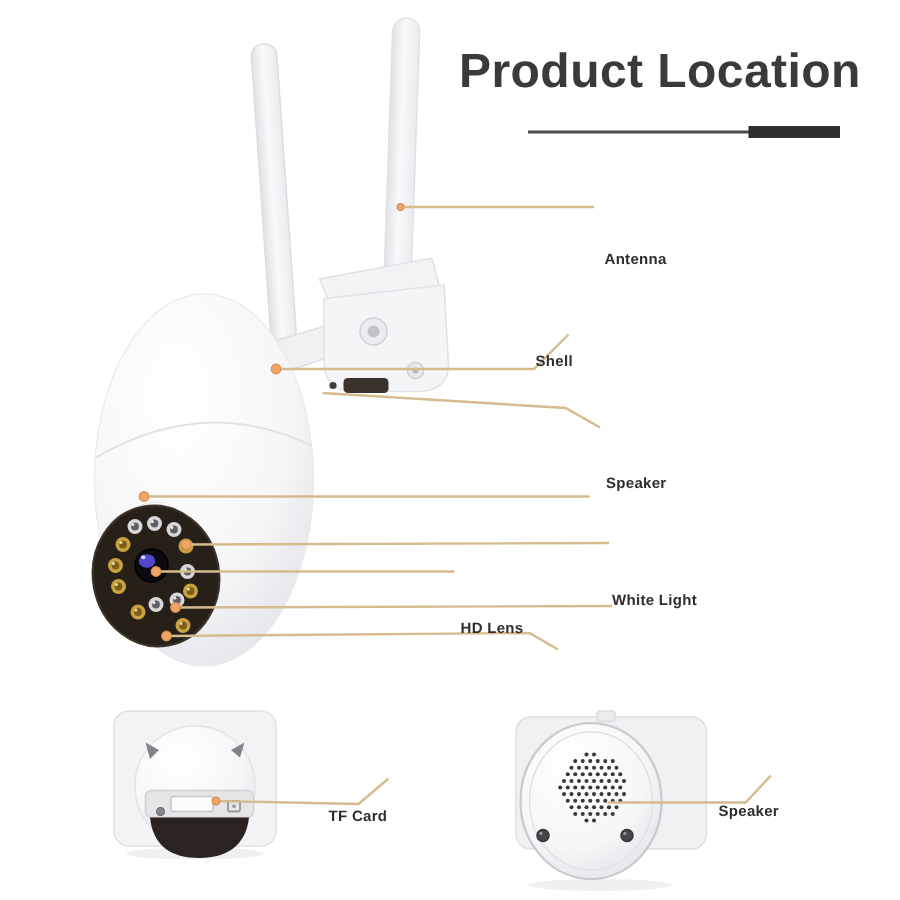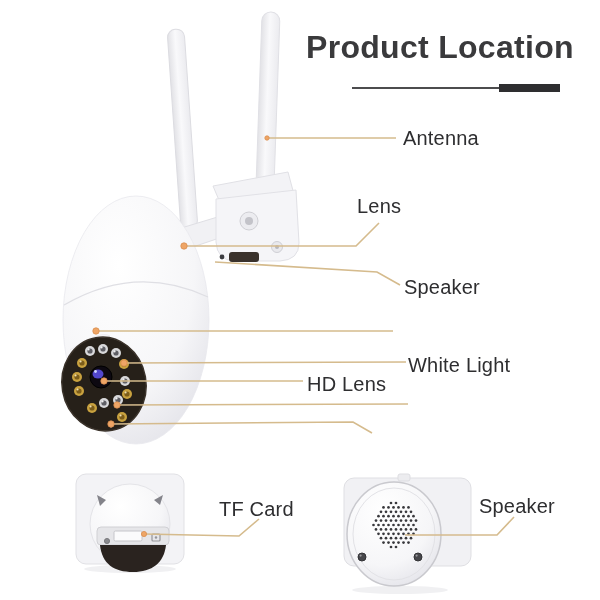--- a/index.html
+++ b/index.html
@@ -3,22 +3,22 @@
 <meta charset="utf-8">
 <style>
   html,body{margin:0;padding:0;background:#fff;}
   .canvas{position:relative;width:600px;height:600px;background:#ffffff;overflow:hidden;
           font-family:"Liberation Sans",sans-serif;}
   .art{position:absolute;left:0;top:0;width:600px;height:600px;}
   .title{position:absolute;left:306px;top:31px;font-size:32px;font-weight:bold;color:#3a3a3c;
          line-height:1;white-space:nowrap;letter-spacing:0.3px;}
   .rule-thin{position:absolute;left:352px;top:87px;width:208px;height:2px;background:#4c4c4e;}
   .rule-thick{position:absolute;left:499px;top:84px;width:61px;height:8px;background:#2e2e30;}
-  .lbl{position:absolute;font-size:20px;font-weight:normal;color:#2e2e30;line-height:1;
-       letter-spacing:0.2px;white-space:nowrap;}
+  .lbl{position:absolute;font-size:10px;font-weight:bold;color:#2e2e30;line-height:1;
+       letter-spacing:0.2px;white-space:nowrap;margin-top:41px;}
 </style>
 </head>
 <body>
 
 <div class="canvas">
 
   <svg class="art" viewBox="0 0 600 600">
     <defs>
       <radialGradient id="gDome" cx="38%" cy="28%" r="80%">
         <stop offset="0%" stop-color="#ffffff"></stop>
@@ -269,19 +269,19 @@
       <circle cx="111" cy="424" r="3.2"></circle>
       <circle cx="144" cy="534" r="2.6"></circle>
     </g>
   </svg>
 
   <div class="title">Product Location</div>
   <div class="rule-thin"></div>
   <div class="rule-thick"></div>
 
   <div class="lbl" style="left:403px;top:128px">Antenna</div>
-  <div class="lbl" style="left:357px;top:196px">Lens</div>
+  <div class="lbl" style="left:357px;top:196px">Shell</div>
   <div class="lbl" style="left:404px;top:277px">Speaker</div>
   <div class="lbl" style="left:408px;top:355px">White Light</div>
   <div class="lbl" style="left:307px;top:374px">HD Lens</div>
   <div class="lbl" style="left:219px;top:499px">TF Card</div>
   <div class="lbl" style="left:479px;top:496px">Speaker</div>
 </div>
 
 </body></html>

